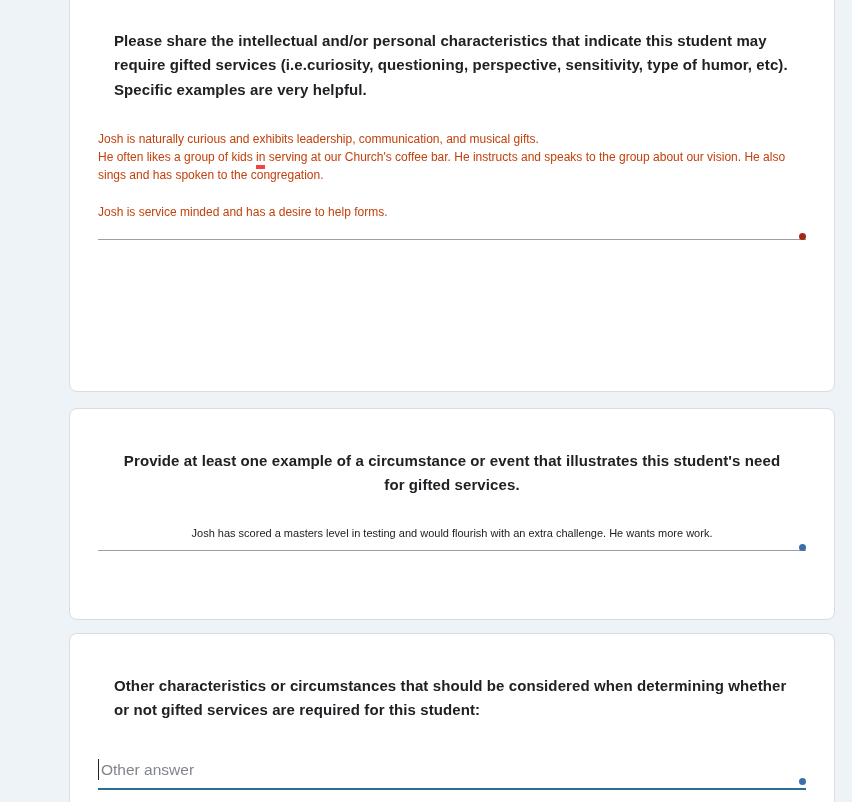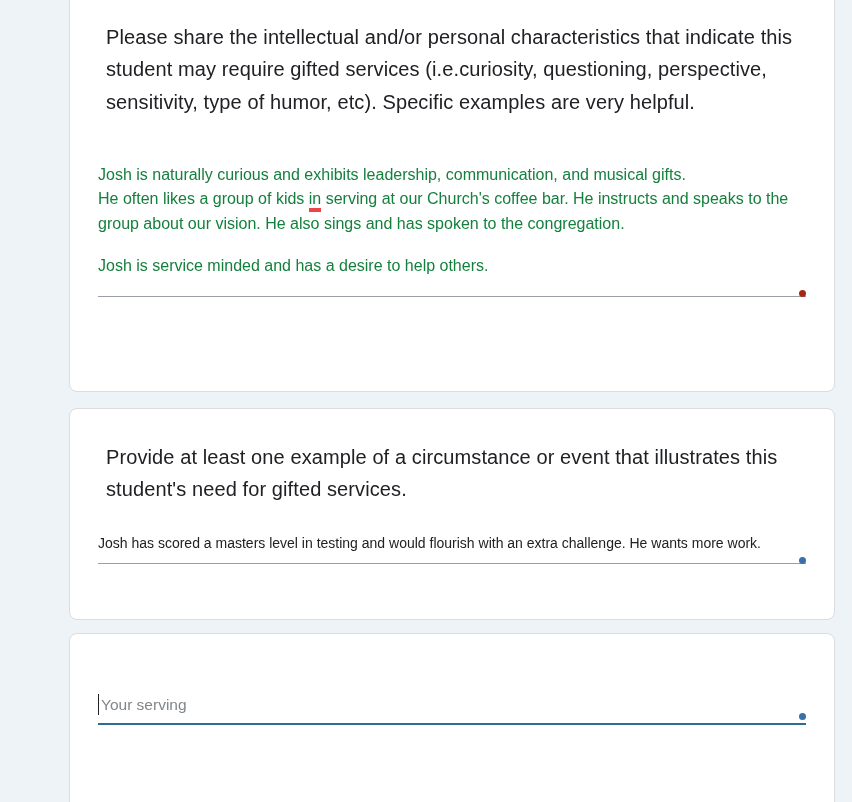--- a/index.html
+++ b/index.html
@@ -24,36 +24,36 @@
     position: absolute;
     left: 69px;
     width: 766px;
     background: #ffffff;
     border: 1px solid #dadce0;
     border-radius: 8px;
     box-sizing: border-box;
     padding: 24px 28px 24px 28px;
   }
   .card-1 { top: -12px; height: 404px; }
-  .card-2 { top: 408px; height: 212px; }
+  .card-2 { top: 408px; height: 212px; text-align: center; }
   .card-3 { top: 633px; height: 190px; }
 
   .q-title {
-    font-size: 20px;
-    font-weight: normal;
+    font-size: 15px;
+    font-weight: bold;
     line-height: 1.62;
     color: #202124;
     letter-spacing: 0.1px;
-    margin: 8px;
+    margin: 16px;
   }
   .answer-block {
-    margin-top: 45px;
-    font-size: 16px;
+    margin-top: 28px;
+    font-size: 12px;
     line-height: 1.52;
-    color: #15803d;
+    color: #c2410c;
   }
   .answer-block p {
     margin: 0 0 18px 0;
   }
   .answer-block p:last-child {
     margin-bottom: 0;
   }
   .spell {
     border-bottom: 4px solid #ef4444;
     padding-bottom: 1px;
@@ -82,21 +82,21 @@
   .dot.red { background: #a52714; }
   .dot.blue { background: #3b6fa8; }
 
   .ans-line {
     display: block;
   }
 
   
   .answer-2 {
     margin-top: 28px;
-    font-size: 14px;
+    font-size: 11px;
     line-height: 1.42;
     color: #202124;
   }
   .underline-row-2 {
     position: relative;
     margin-top: 1px;
     height: 16px;
   }
 
   
@@ -145,43 +145,44 @@
 <div class="page">
 
   <div class="card card-1">
     <div class="q-title">Please share the intellectual and/or personal characteristics that indicate this student may require gifted services (i.e.curiosity, questioning, perspective, sensitivity, type of humor, etc). Specific examples are very helpful.</div>
 
     <div class="answer-block">
       <p>
         <span class="ans-line">Josh is naturally curious and exhibits leadership, communication, and musical gifts.</span>
         <span>He often likes a group of kids </span><span class="spell">in</span><span> serving at our Church's coffee bar. He instructs and speaks to the group about our vision. He also sings and has spoken to the congregation.</span>
       </p>
-      <p>Josh is service minded and has a desire to help others.</p>
+      <p>Josh is service minded and has a desire to help forms.</p>
     </div>
 
     <div class="underline-row">
       <div class="field-underline"></div>
       <div class="dot red"></div>
     </div>
   </div>
 
   <div class="card card-2">
     <div class="q-title">Provide at least one example of a circumstance or event that illustrates this student's need for gifted services.</div>
 
     <div class="answer-2">Josh has scored a masters level in testing and would flourish with an extra challenge. He wants more work.</div>
 
     <div class="underline-row-2">
       <div class="field-underline"></div>
       <div class="dot blue"></div>
     </div>
   </div>
 
   <div class="card card-3">
+    <div class="q-title">Other characteristics or circumstances that should be considered when determining whether or not gifted services are required for this student:</div>
 
     <div class="answer-input-wrap">
       <div class="caret"></div>
-      <div class="placeholder">Your serving</div>
+      <div class="placeholder">Other answer</div>
       <div class="input-underline"></div>
       <div class="dot-input"></div>
     </div>
   </div>
 
 </div>
 
 </body></html>

